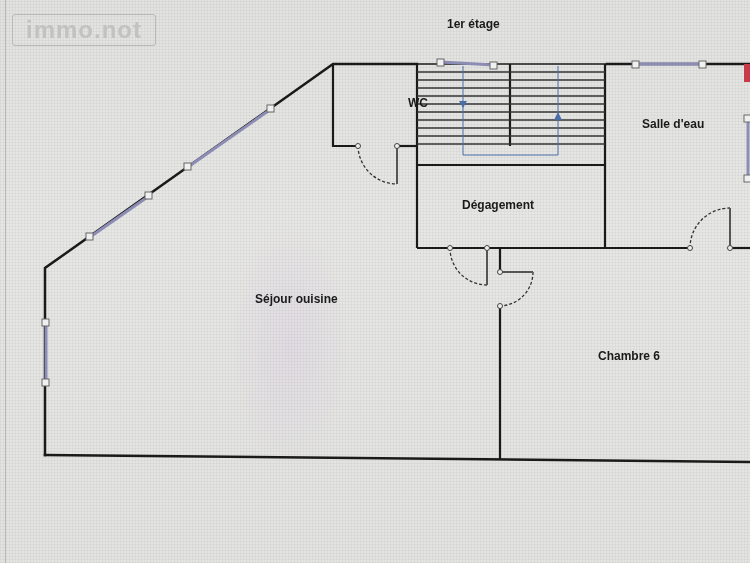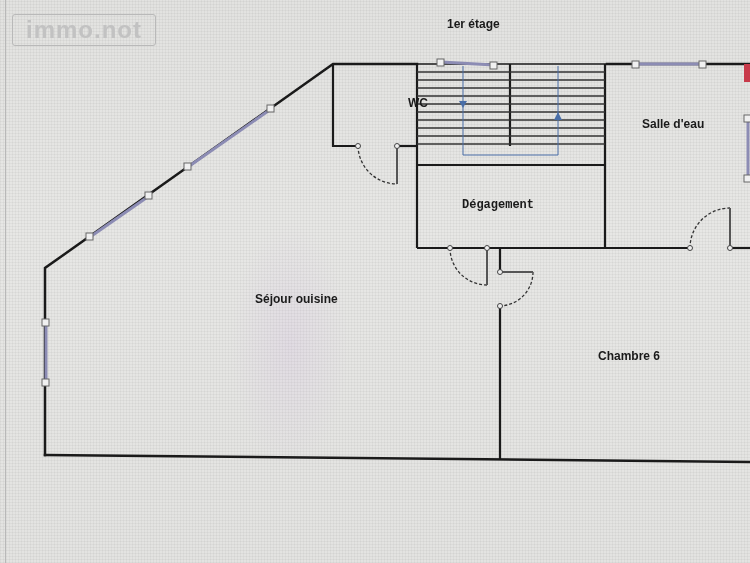--- a/index.html
+++ b/index.html
@@ -110,16 +110,16 @@
       <circle cx="500" cy="272" r="2.5"></circle>
       <circle cx="500" cy="306" r="2.5"></circle>
       <circle cx="690" cy="248" r="2.5"></circle>
       <circle cx="730" cy="248" r="2.5"></circle>
     </g>
   </svg>
 
   <div class="lbl" style="left:447px; top:17px;">1er étage</div>
   <div class="lbl" style="left:372px; top:96px;margin-left:36px;">WC</div>
   <div class="lbl" style="left:642px; top:117px;">Salle d'eau</div>
-  <div class="lbl" style="left:462px; top:198px;font-family:Liberation Mono, monospace;">Dégagement</div>
+  <div class="lbl" style="left:462px; top:198px;">Dégagement</div>
   <div class="lbl" style="left:255px; top:292px;">Séjour ouisine</div>
   <div class="lbl" style="left:598px; top:349px;">Chambre 6</div>
 </div>
 
 </body></html>

